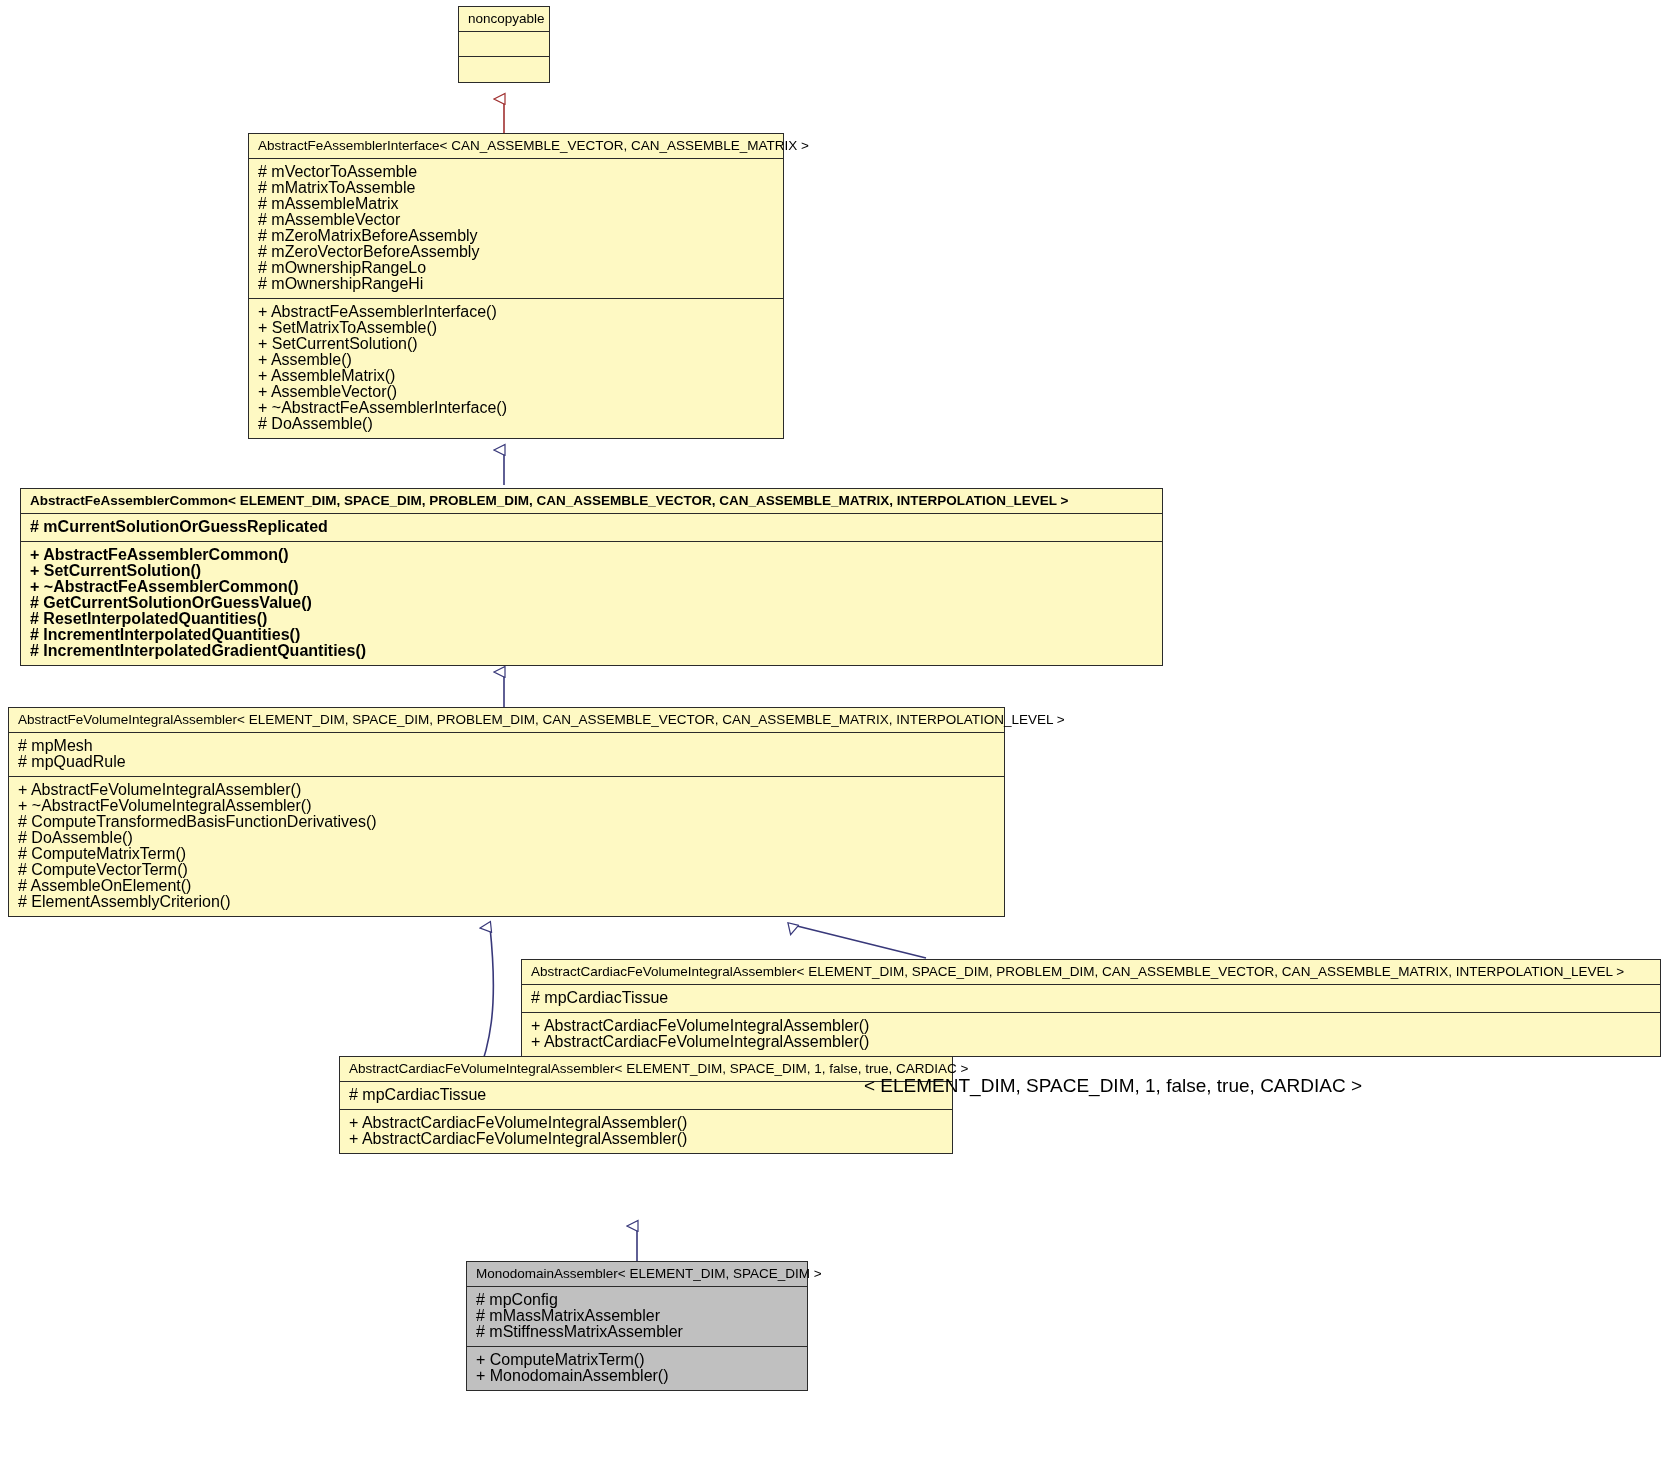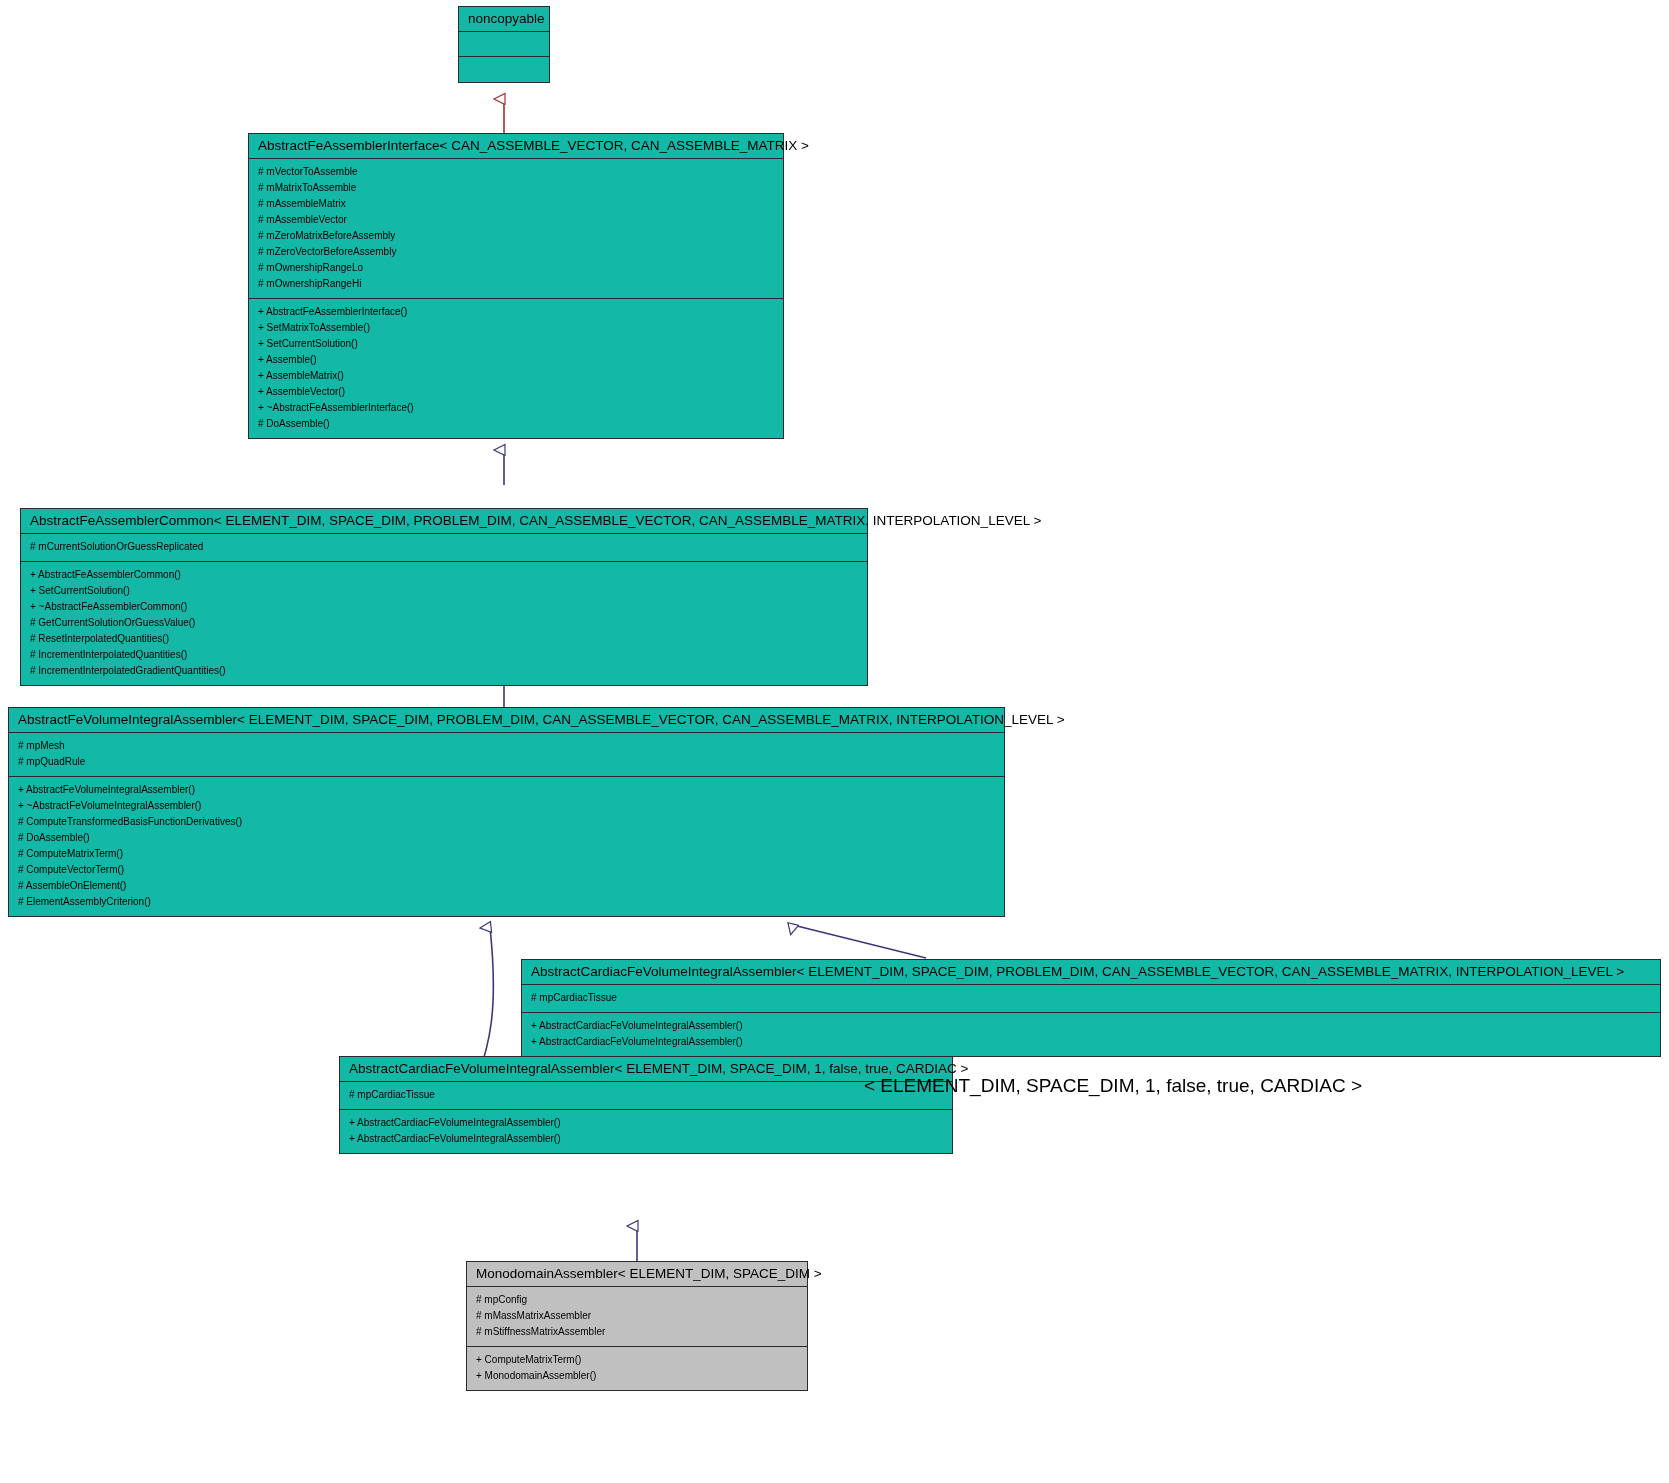--- a/index.html
+++ b/index.html
@@ -23,42 +23,42 @@
     left: 0;
     top: 0;
     width: 1669px;
     height: 1483px;
     pointer-events: none;
   }
   .node {
     position: absolute;
     box-sizing: border-box;
     border: 1px solid #2b2b2b;
-    background: #14b8a6;
+    background: #fef9c3;
     z-index: 3;
   }
   .node.filled { background: #c0c0c0; }
   .node .title {
     box-sizing: border-box;
     padding: 4px 9px 5px 9px;
     font-size: 13.5px;
     line-height: 15px;
     color: #000000;
     white-space: nowrap;
     border-bottom: 1px solid #2b2b2b;
   }
   .node .compartment {
     box-sizing: border-box;
     padding: 5px 9px 6px 9px;
     border-bottom: 1px solid #2b2b2b;
   }
   .node .compartment:last-child { border-bottom: none; }
   .node .compartment.empty { min-height: 22px; padding: 0; }
   .node .row {
-    font-size: 10px;
+    font-size: 16px;
     line-height: 16px;
     color: #000000;
     white-space: nowrap;
   }
   .edge-label {
     position: absolute;
     font-size: 19px;
     line-height: 15px;
     color: #000000;
     white-space: nowrap;
@@ -122,21 +122,21 @@
       <div class="row">+ SetMatrixToAssemble()</div>
       <div class="row">+ SetCurrentSolution()</div>
       <div class="row">+ Assemble()</div>
       <div class="row">+ AssembleMatrix()</div>
       <div class="row">+ AssembleVector()</div>
       <div class="row">+ ~AbstractFeAssemblerInterface()</div>
       <div class="row"># DoAssemble()</div>
     </div>
   </div>
 
-  <div class="node" style="left:20px; top:508px; width:848px;">
+  <div class="node" style="left:20px; top:488px; width:1143px;font-weight:bold;">
     <div class="title">AbstractFeAssemblerCommon&lt; ELEMENT_DIM, SPACE_DIM, PROBLEM_DIM, CAN_ASSEMBLE_VECTOR, CAN_ASSEMBLE_MATRIX, INTERPOLATION_LEVEL &gt;</div>
     <div class="compartment">
       <div class="row"># mCurrentSolutionOrGuessReplicated</div>
     </div>
     <div class="compartment">
       <div class="row">+ AbstractFeAssemblerCommon()</div>
       <div class="row">+ SetCurrentSolution()</div>
       <div class="row">+ ~AbstractFeAssemblerCommon()</div>
       <div class="row"># GetCurrentSolutionOrGuessValue()</div>
       <div class="row"># ResetInterpolatedQuantities()</div>

